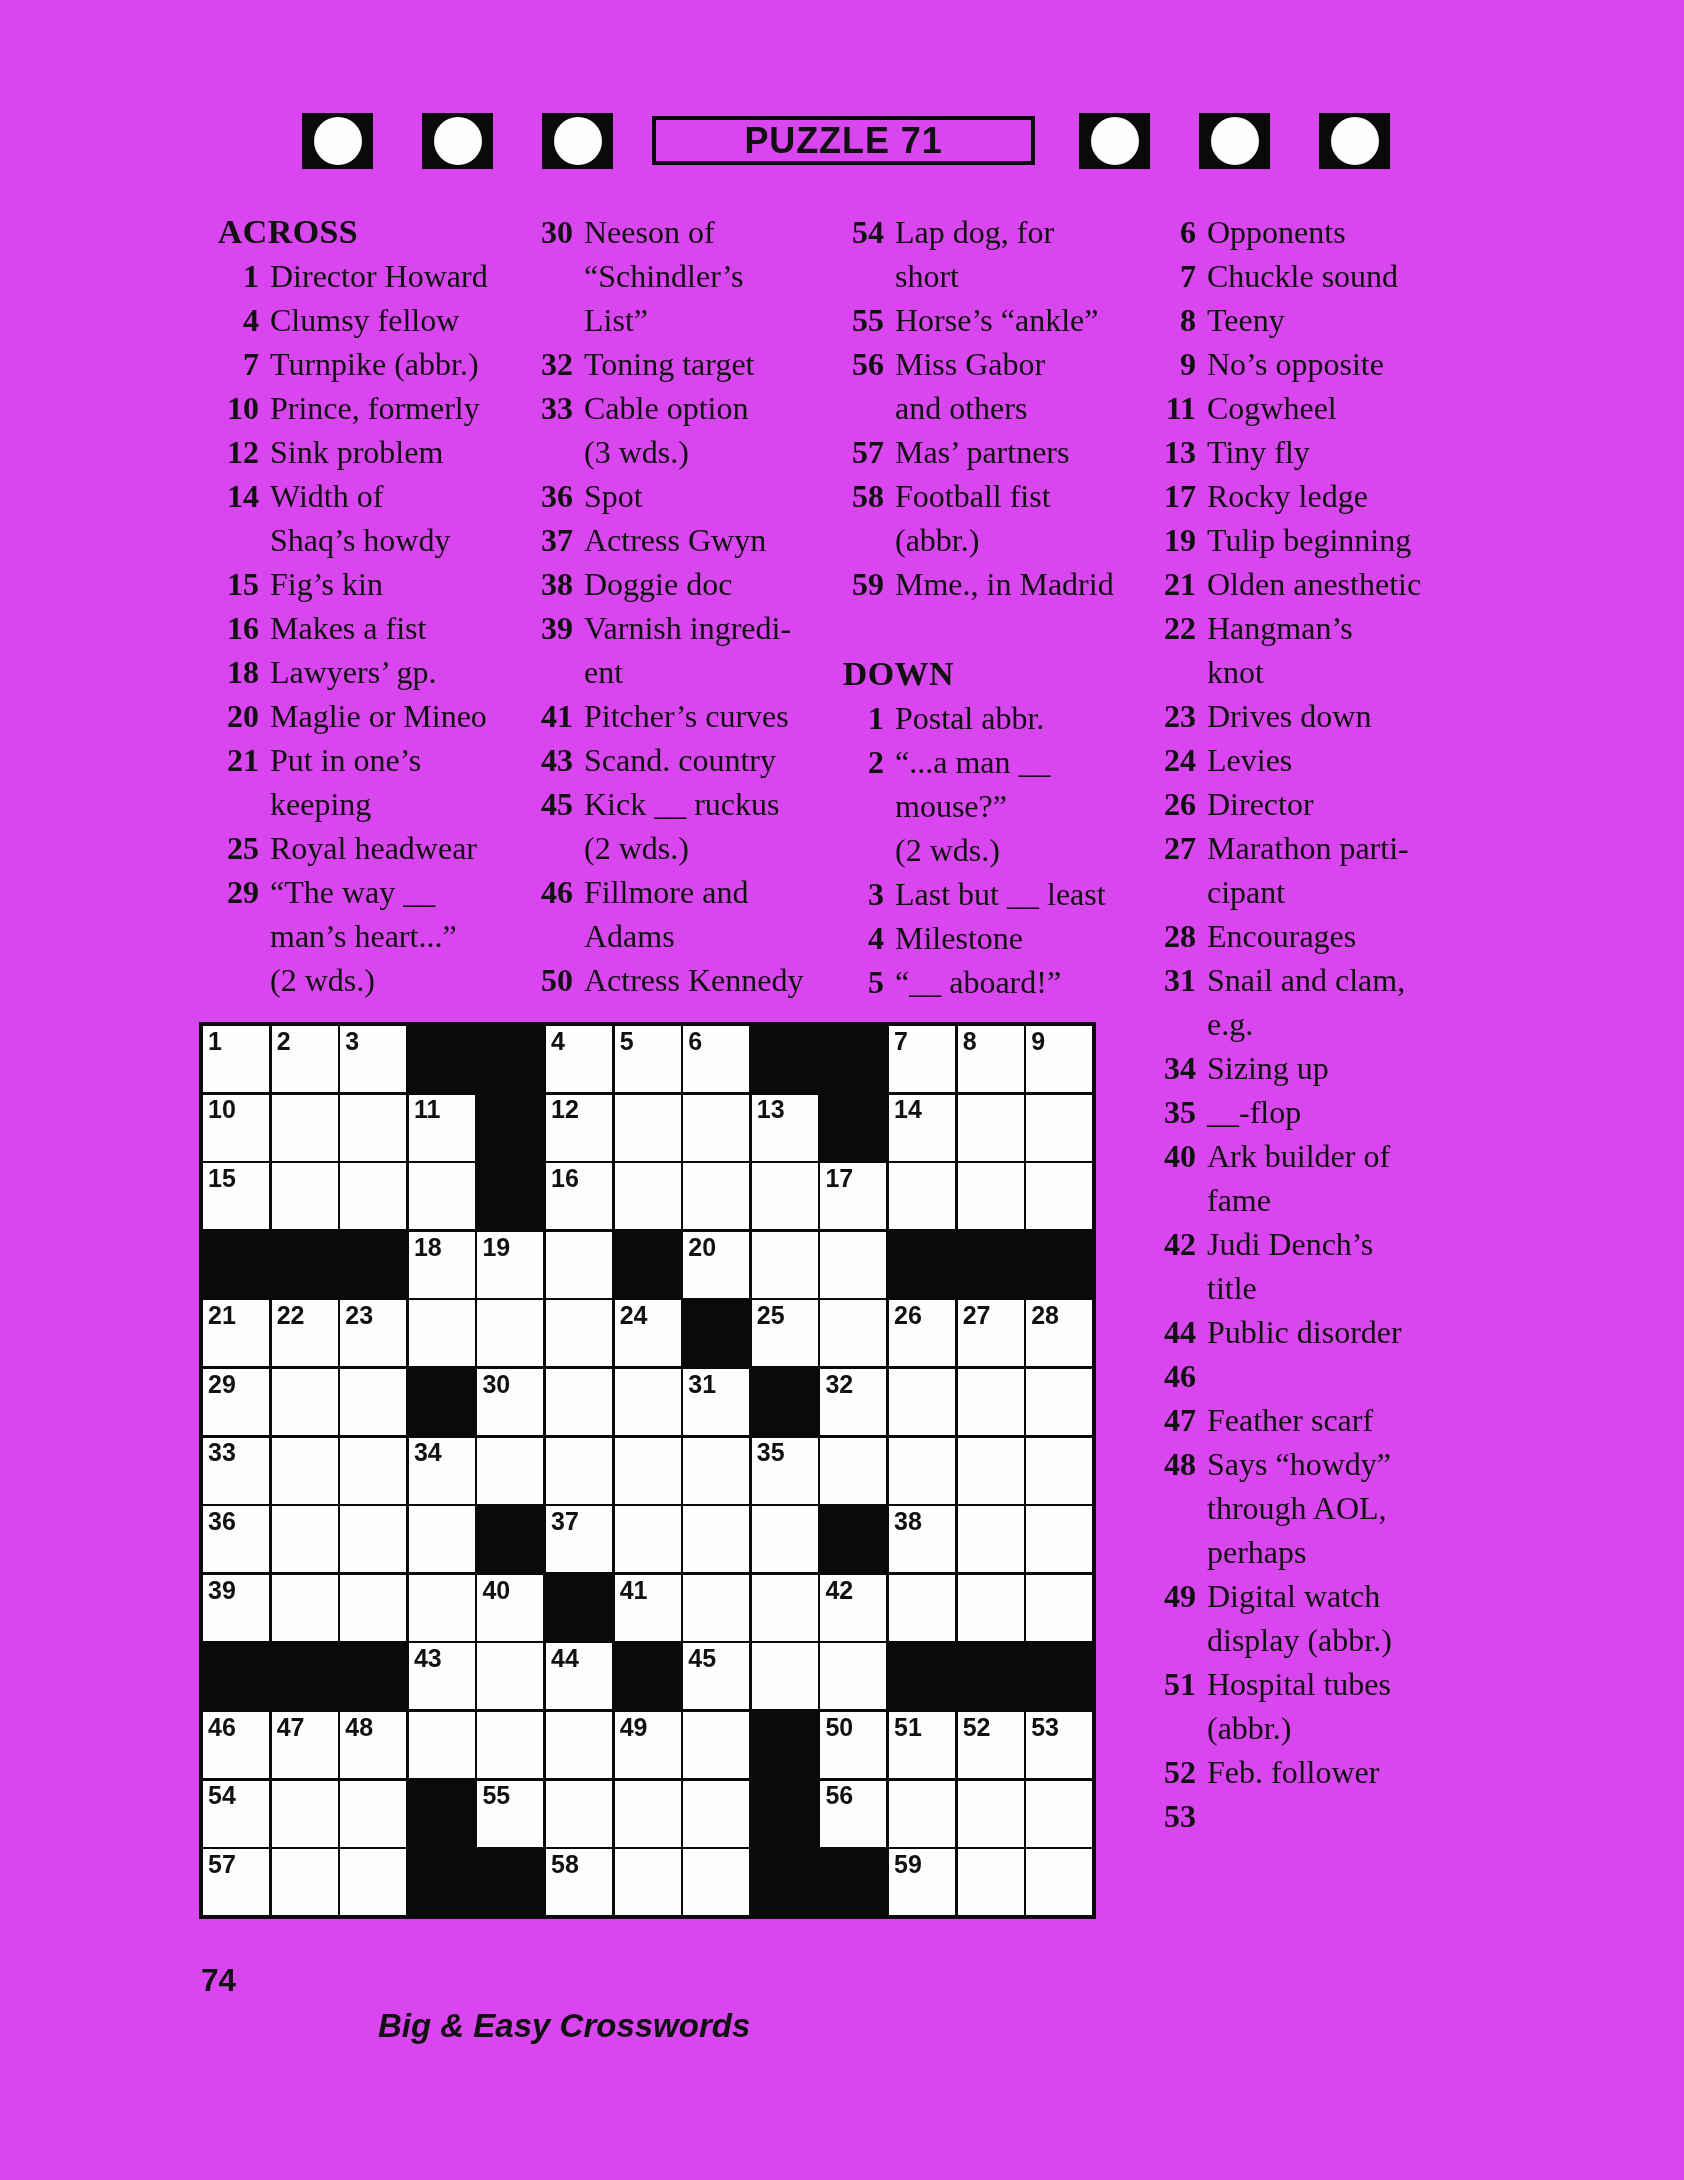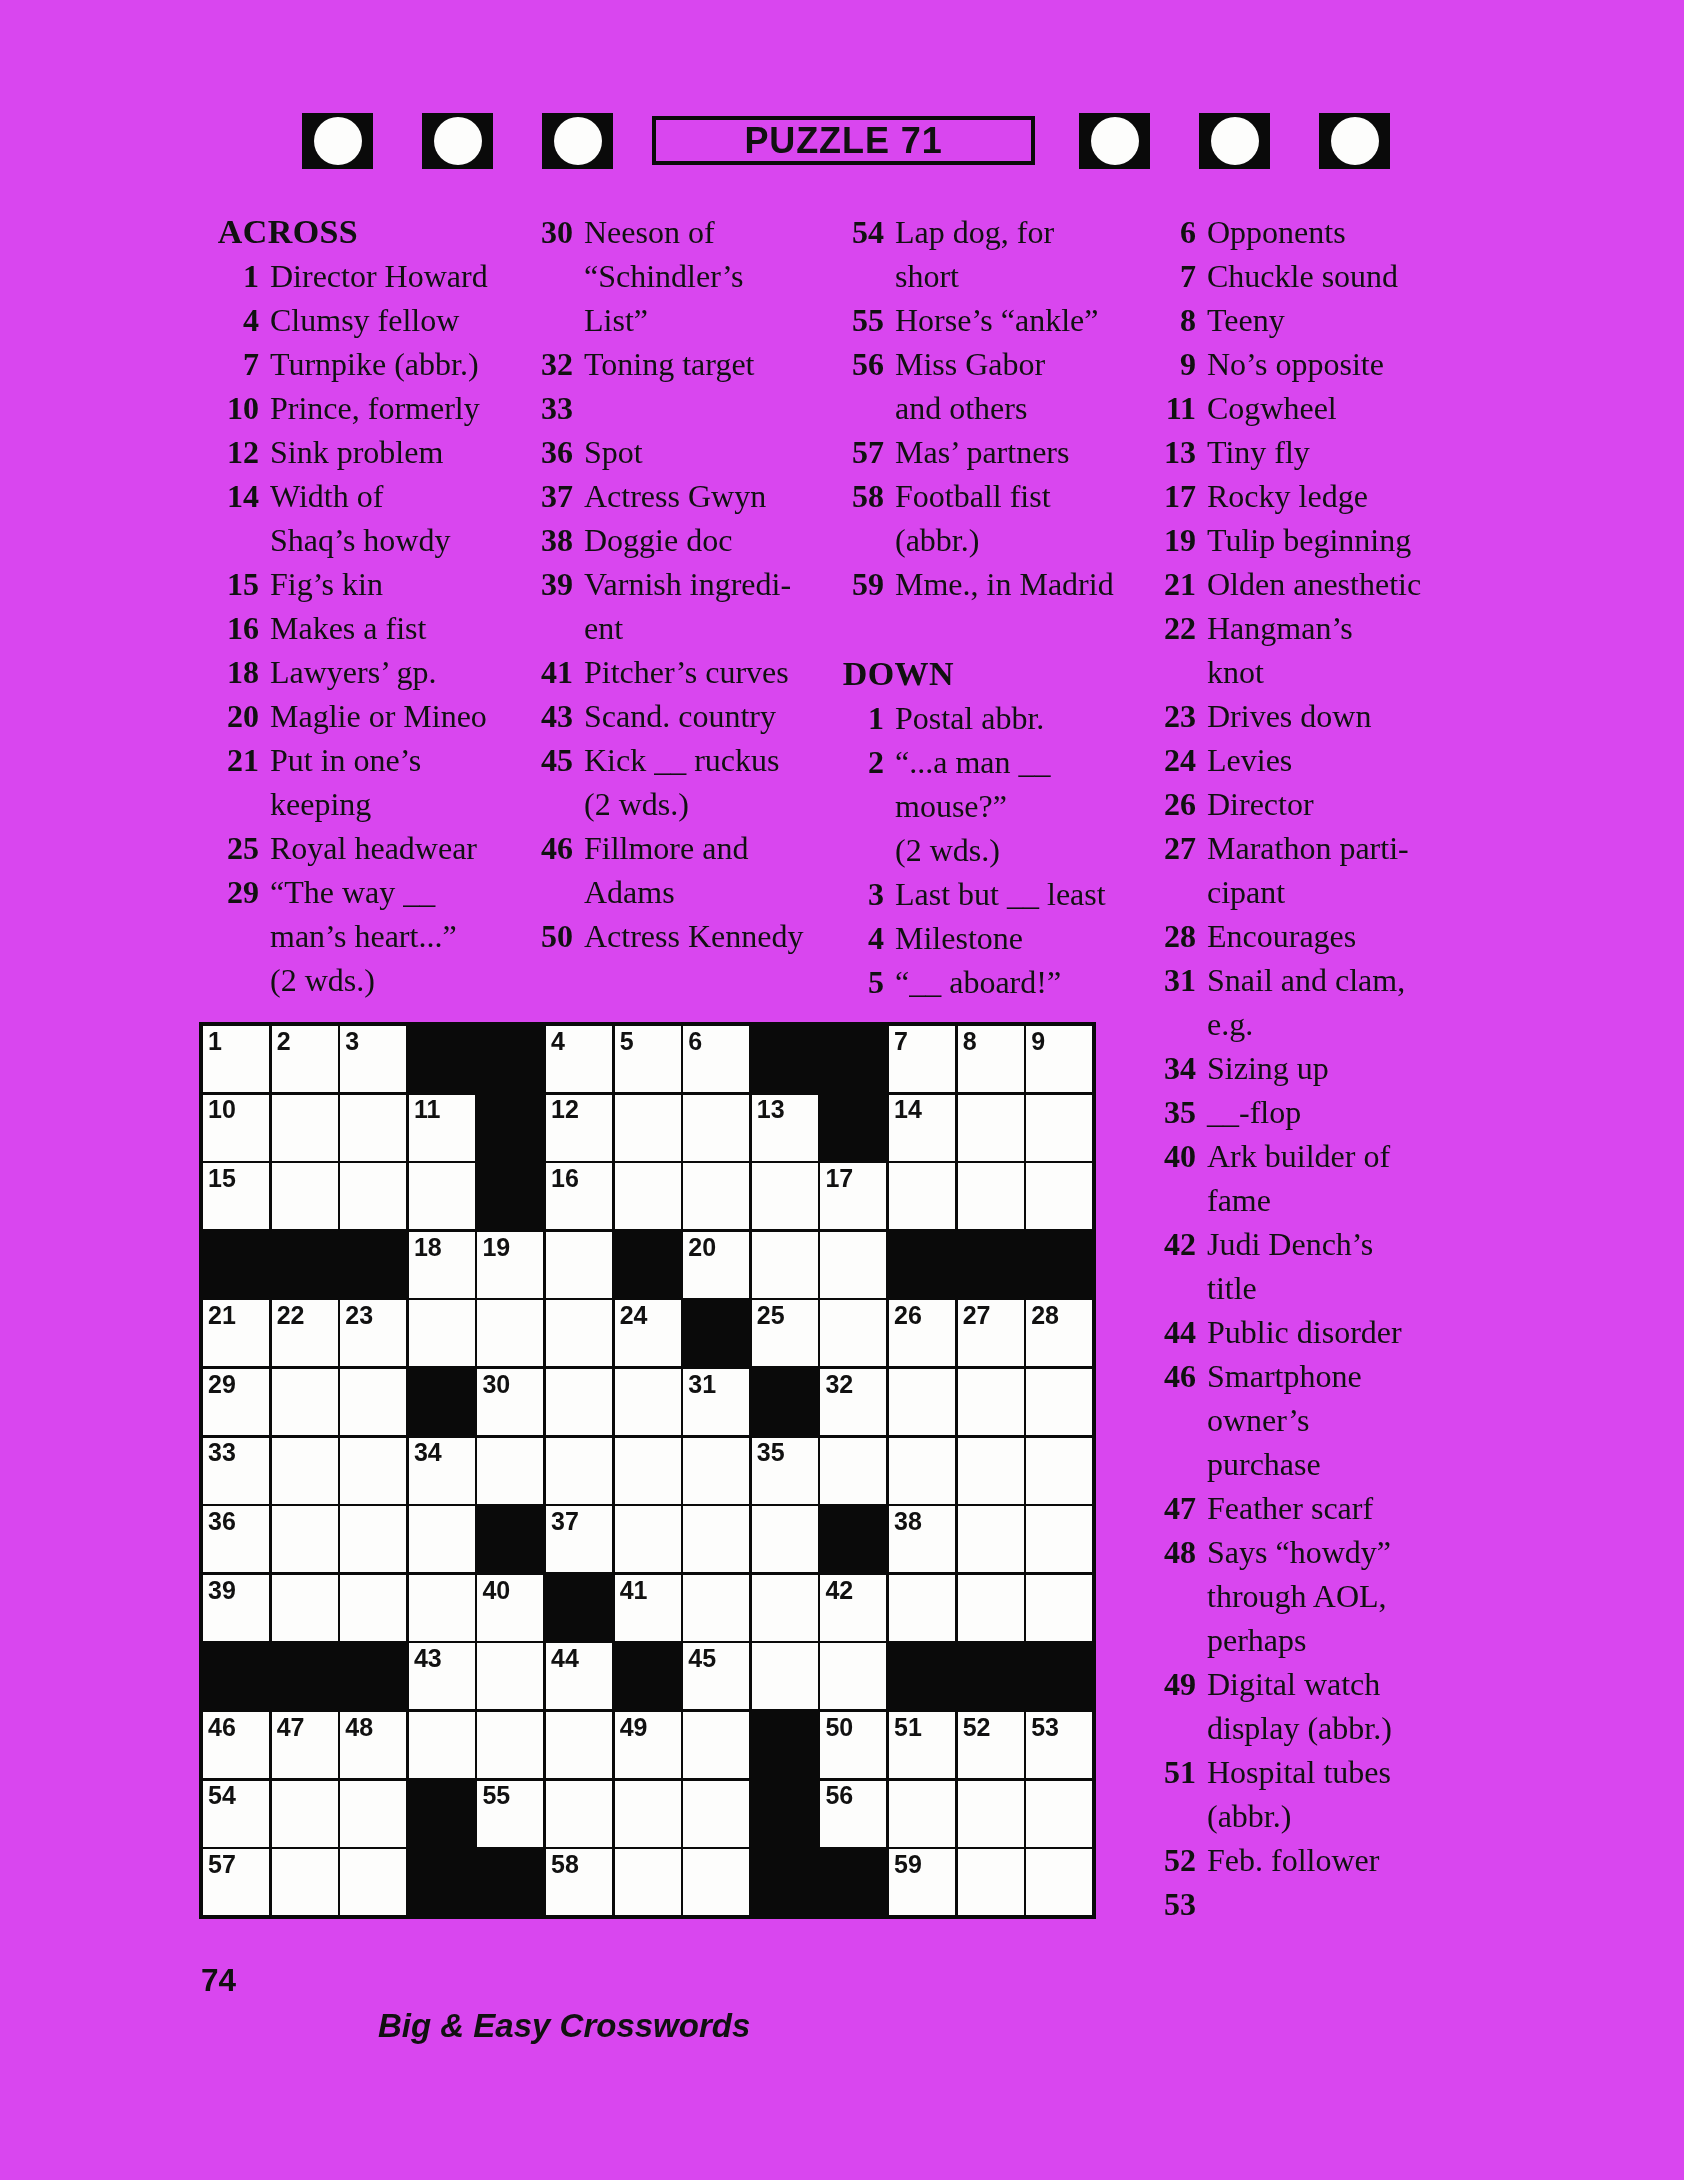--- a/index.html
+++ b/index.html
@@ -191,20 +191,24 @@
         </span>
       </div>
       <div class="clue">
         <span class="clue-num">32</span>
         <span class="clue-text">
           <span class="clue-line">Toning target</span>
         </span>
       </div>
       <div class="clue">
         <span class="clue-num">33</span>
+        <span class="clue-text">
+          <span class="clue-line">Cable option</span>
+          <span class="clue-line">(3 wds.)</span>
+        </span>
       </div>
       <div class="clue">
         <span class="clue-num">36</span>
         <span class="clue-text">
           <span class="clue-line">Spot</span>
         </span>
       </div>
       <div class="clue">
         <span class="clue-num">37</span>
         <span class="clue-text">
@@ -458,25 +462,20 @@
         </span>
       </div>
       <div class="clue">
         <span class="clue-num">44</span>
         <span class="clue-text">
           <span class="clue-line">Public disorder</span>
         </span>
       </div>
       <div class="clue">
         <span class="clue-num">46</span>
-        <span class="clue-text">
-          <span class="clue-line">Smartphone</span>
-          <span class="clue-line">owner’s</span>
-          <span class="clue-line">purchase</span>
-        </span>
       </div>
       <div class="clue">
         <span class="clue-num">47</span>
         <span class="clue-text">
           <span class="clue-line">Feather scarf</span>
         </span>
       </div>
       <div class="clue">
         <span class="clue-num">48</span>
         <span class="clue-text">

